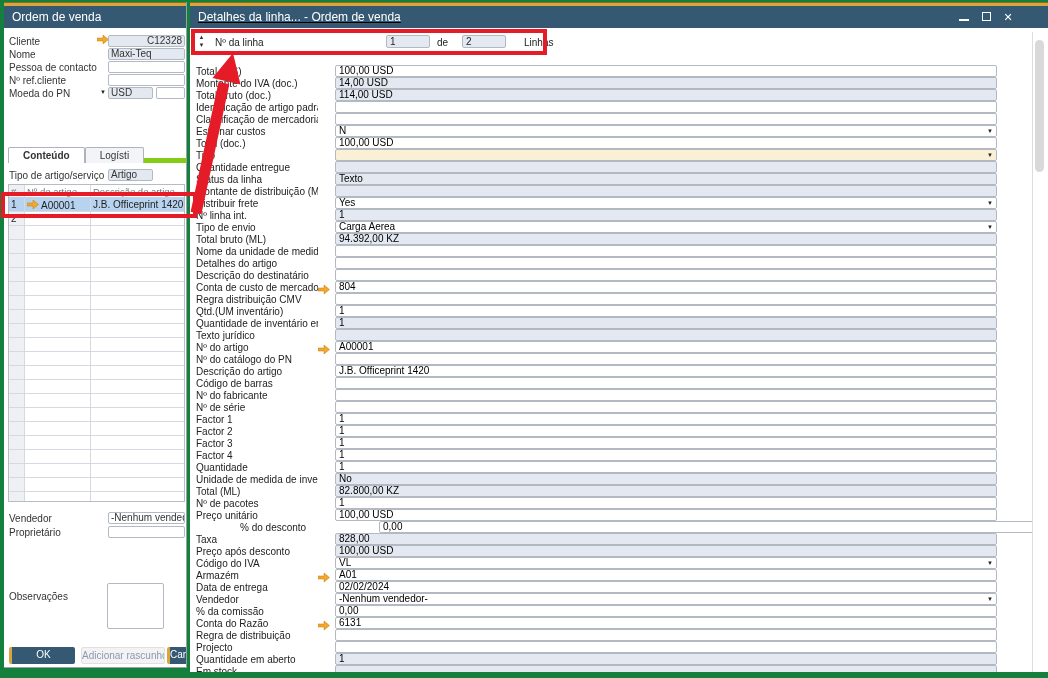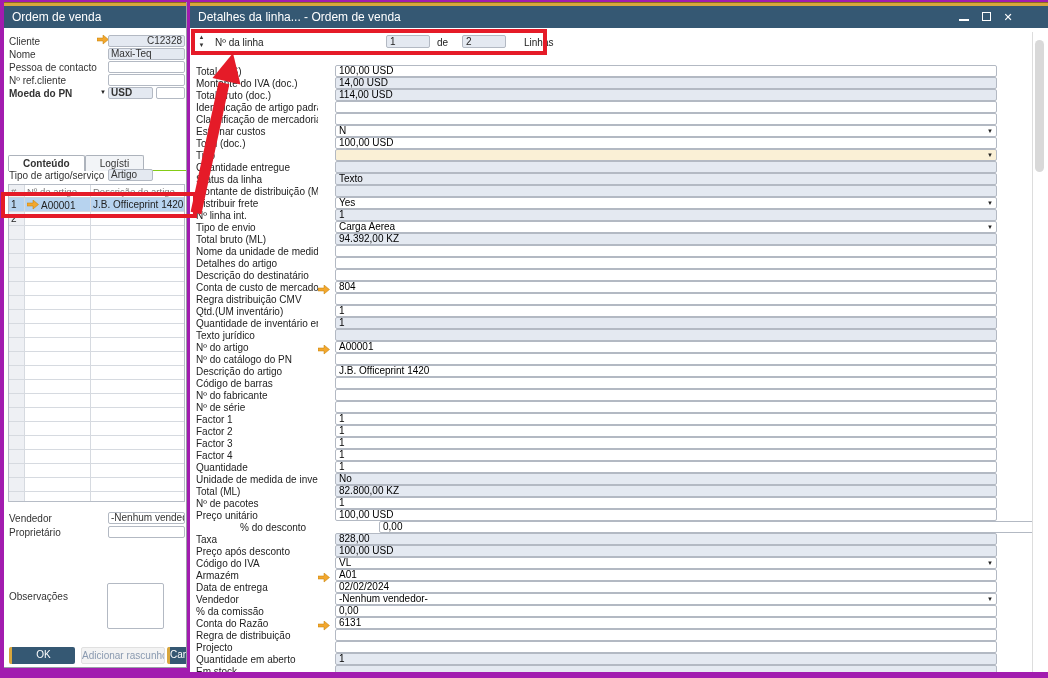--- a/index.html
+++ b/index.html
@@ -2,52 +2,52 @@
 <html style="--navy: #355873; --gold: #d8a63c; --red: #e51b28; --link: #f2a72e; --ro: #e4e9f1; --hl: #faf0d6; --sel: #b7d3ef;"><head>
 <meta charset="utf-8">
 <style>
   :root{
     --navy:#355873; --gold:#d8a63c; --red:#e51b28; --link:#f2a72e;
     --ro:#e4e9f1; --hl:#faf0d6; --sel:#b7d3ef; --bd:#b3b9c3;
   }
   *{box-sizing:border-box;}
   html,body{margin:0;padding:0;}
   body{width:1048px;height:678px;font-family:"Liberation Sans",sans-serif;}
-  .app{position:relative;width:1048px;height:678px;background:#a21caf;overflow:hidden;}
+  .app{position:relative;width:1048px;height:678px;background:#15803d;overflow:hidden;}
   .win{position:absolute;background:#fff;}
   .gold{height:4px;background:var(--gold);border-top:1px solid #8a6f21;}
   .titlebar{height:22px;background:var(--navy);color:#fff;font-size:12px;line-height:22px;padding-left:8px;position:relative;}
 
   
   .left-win{left:4px;top:2px;width:183px;height:666px;border-right:1px solid #9aa0a8;border-bottom:1px solid #9aa0a8;overflow:hidden;}
   .lrow{position:absolute;height:12px;font-size:10px;color:#333;}
   .llabel{position:absolute;left:5px;top:1px;white-space:nowrap;}
   .lslot{position:absolute;left:92px;top:0;width:13px;height:12px;}
   .lfield{position:absolute;left:104px;top:0;width:77px;height:12px;border:1px solid var(--bd);border-radius:2px;background:#fff;font-size:10px;line-height:10px;padding:0 2px;overflow:hidden;white-space:nowrap;}
   .lfield.ro{background:var(--ro);}
   .lfield.sm{width:45px;}
   .lfield.xtra{left:152px;width:29px;}
-  .tabs{position:absolute;left:4px;top:153px;width:179px;height:16px;border-bottom:1px solid #84cc16;display:flex;}
+  .tabs{position:absolute;left:4px;top:145px;width:179px;height:16px;border-bottom:5px solid #84cc16;display:flex;}
   .tab{height:16px;padding:0 14px;font-size:10px;line-height:15px;color:#333;border:1px solid #adb3bc;border-bottom:none;border-radius:2px 2px 0 0;background:#f2f4f7;white-space:nowrap;overflow:hidden;}
   .tab.active{background:#fff;font-weight:bold;}
   .ltable{position:absolute;left:4px;top:182px;width:177px;height:318px;border:1px solid #b6bcc6;background:#fff;overflow:hidden;}
   .throw{display:flex;height:13px;border-bottom:1px solid #ccd1d9;font-size:9.5px;color:#777;}
   .trow{display:flex;height:14px;border-bottom:1px solid #d6dae0;font-size:10px;color:#222;}
   .trow.selected{background:var(--sel);}
   .tc{border-right:1px solid #d6dae0;padding:1px 2px 0 2px;overflow:hidden;white-space:nowrap;}
   .tc.c0{width:16px;background:#eef0f4;}
   .trow.selected .tc.c0{background:var(--sel);}
   .tc.c1{width:66px;display:flex;align-items:center;gap:2px;}
   .tc.c2{flex:1;border-right:none;}
   .btn{position:absolute;height:17px;font-size:10px;line-height:16px;text-align:center;border-radius:2px;cursor:pointer;overflow:hidden;white-space:nowrap;}
   .btn.primary{background:var(--navy);color:#fff;border-left:3px solid var(--gold);}
   .btn.light{background:#f3f3f3;color:#8a9ab0;border:1px solid #e0e0e0;}
 
   
-  .dialog{left:190px;top:2px;width:858px;height:670px;overflow:hidden;}
+  .dialog{left:190px;top:2px;width:858px;height:670px;overflow:hidden;text-decoration:underline;}
   .dlg-controls{position:absolute;right:34px;top:0;height:22px;display:flex;align-items:center;gap:10px;}
   .ctl{color:#fff;width:12px;text-align:center;font-size:11px;line-height:11px;cursor:pointer;}
   .ctl .bar{display:inline-block;width:10px;height:2px;background:#fff;}
   .ctl .box{display:inline-block;width:9px;height:9px;border:1.5px solid #fff;}
   .nav{position:absolute;left:0;top:29px;width:560px;height:24px;font-size:10px;color:#222;}
   .spinner{position:absolute;left:7px;top:2px;width:9px;font-size:6px;line-height:8px;color:#333;text-align:center;cursor:pointer;}
   .nav-label{position:absolute;left:25px;top:6px;}
   .nav-field{position:absolute;top:4px;width:44px;height:13px;background:var(--ro);border:1px solid var(--bd);border-radius:2px;font-size:10px;line-height:11px;padding:0 3px;}
   .nav-t{position:absolute;top:6px;}
   .drows{position:absolute;left:0;top:63px;width:858px;height:607px;overflow:hidden;}
@@ -94,21 +94,21 @@
         <div class="lrow" style="left: 0px; top: 59px; width: 183px;">
           <span class="llabel">Pessoa de contacto</span>
           <span class="lslot"></span>
           <span class="lfield"></span>
         </div>
         <div class="lrow" style="left: 0px; top: 72px; width: 183px;">
           <span class="llabel">Nº ref.cliente</span>
           <span class="lslot"></span>
           <span class="lfield"></span>
         </div>
-        <div class="lrow" style="left: 0px; top: 85px; width: 183px; font-weight: bold;">
+        <div class="lrow" style="left: 0px; top: 85px; width: 183px;">
           <span class="llabel">Moeda do PN</span>
           <span class="lslot">
             <span class="dd">▼</span>
           </span>
           <span class="lfield ro sm">USD</span>
           <span class="lfield xtra"></span>
         </div>
       </div>
 
     <div class="tabs" id="left-tabs">

